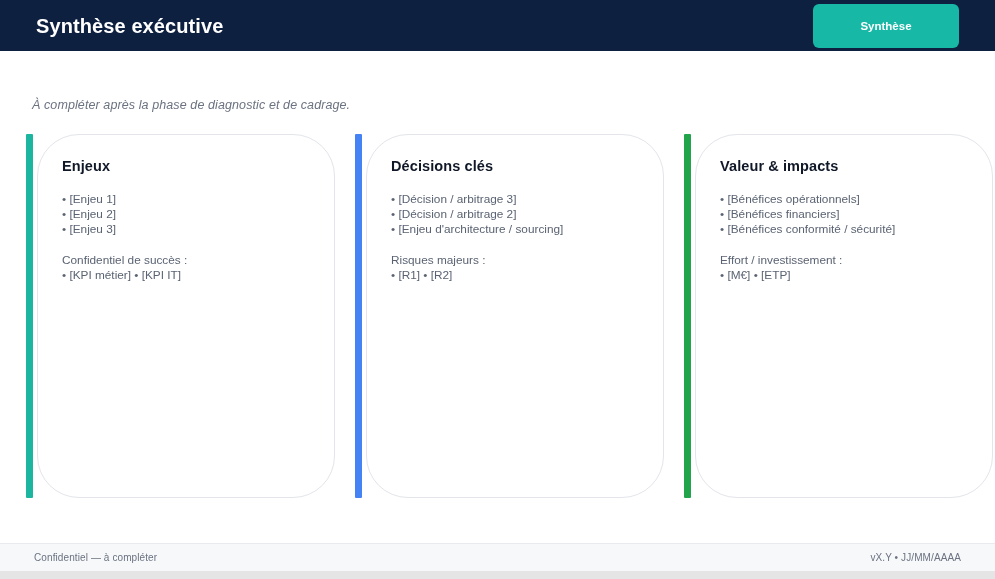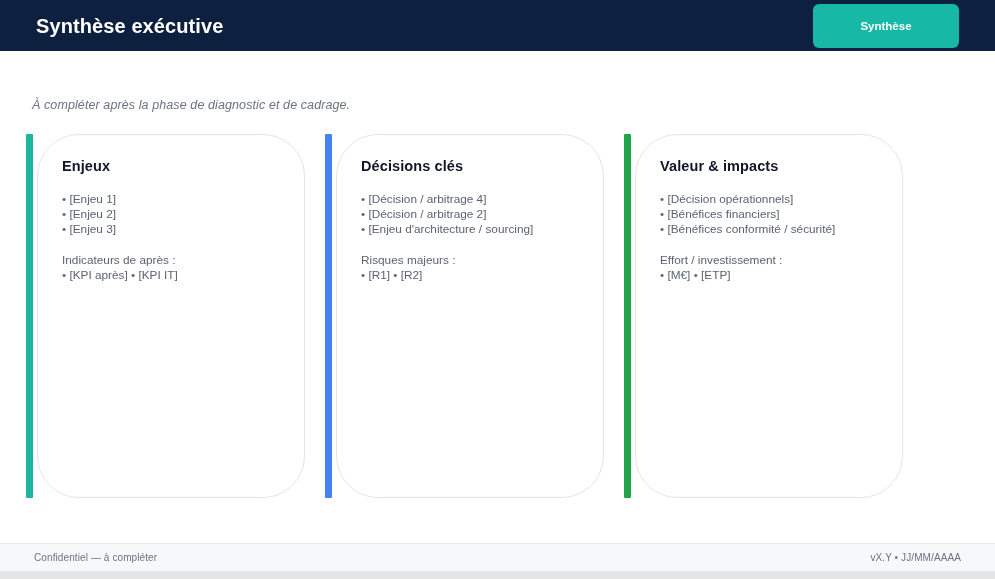--- a/index.html
+++ b/index.html
@@ -71,21 +71,21 @@
     font-style: italic;
     color: #6b7280;
     letter-spacing: 0.1px;
   }
 
   
   .cards {
     position: absolute;
     top: 134px;
     left: 26px;
-    width: 877px;
+    width: 967px;
     height: 364px;
     display: flex;
     gap: 20px;
   }
 
   .card-wrap {
     display: flex;
     flex: 1 1 0;
     height: 100%;
   }
@@ -195,45 +195,45 @@
 
     <div class="card-wrap">
       <div class="card-accent teal"></div>
       <div class="card">
         <div class="card-title">Enjeux</div>
         <ul class="card-list">
           <li>[Enjeu 1]</li>
           <li>[Enjeu 2]</li>
           <li>[Enjeu 3]</li>
         </ul>
-        <div class="card-sub">Indicateurs de après :</div>
-        <div class="card-subitems">• [KPI après] • [KPI IT]</div>
+        <div class="card-sub">Confidentiel de succès :</div>
+        <div class="card-subitems">• [KPI métier] • [KPI IT]</div>
       </div>
     </div>
 
     <div class="card-wrap">
       <div class="card-accent blue"></div>
       <div class="card">
         <div class="card-title">Décisions clés</div>
         <ul class="card-list">
-          <li>[Décision / arbitrage 4]</li>
+          <li>[Décision / arbitrage 3]</li>
           <li>[Décision / arbitrage 2]</li>
           <li>[Enjeu d'architecture / sourcing]</li>
         </ul>
         <div class="card-sub">Risques majeurs :</div>
         <div class="card-subitems">• [R1] • [R2]</div>
       </div>
     </div>
 
     <div class="card-wrap">
       <div class="card-accent green"></div>
       <div class="card">
         <div class="card-title">Valeur &amp; impacts</div>
         <ul class="card-list">
-          <li>[Décision opérationnels]</li>
+          <li>[Bénéfices opérationnels]</li>
           <li>[Bénéfices financiers]</li>
           <li>[Bénéfices conformité / sécurité]</li>
         </ul>
         <div class="card-sub">Effort / investissement :</div>
         <div class="card-subitems">• [M€] • [ETP]</div>
       </div>
     </div>
 
   </div>
 

